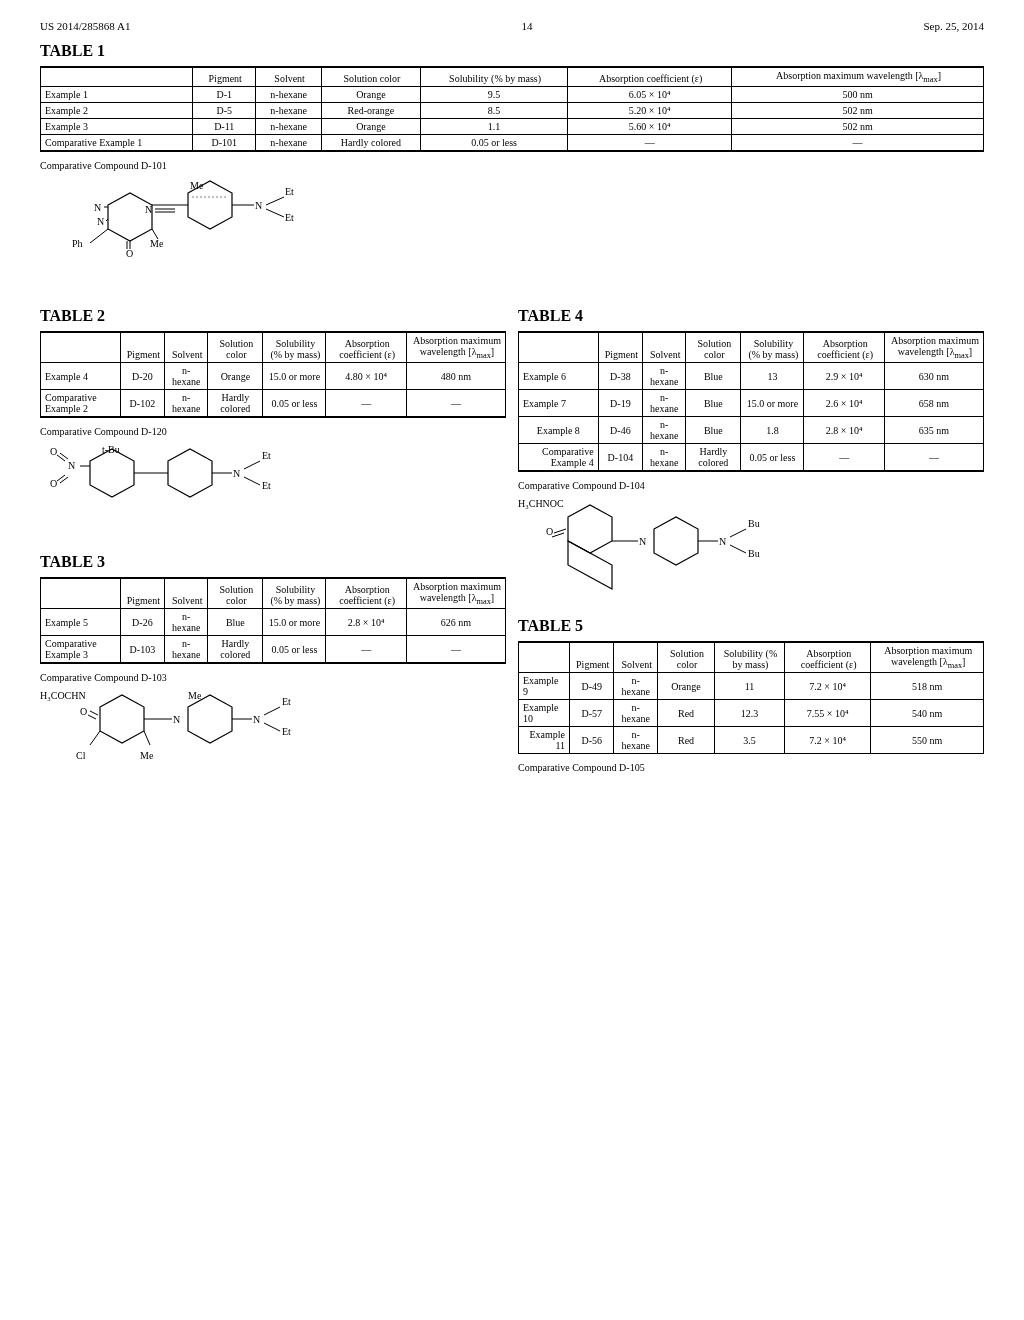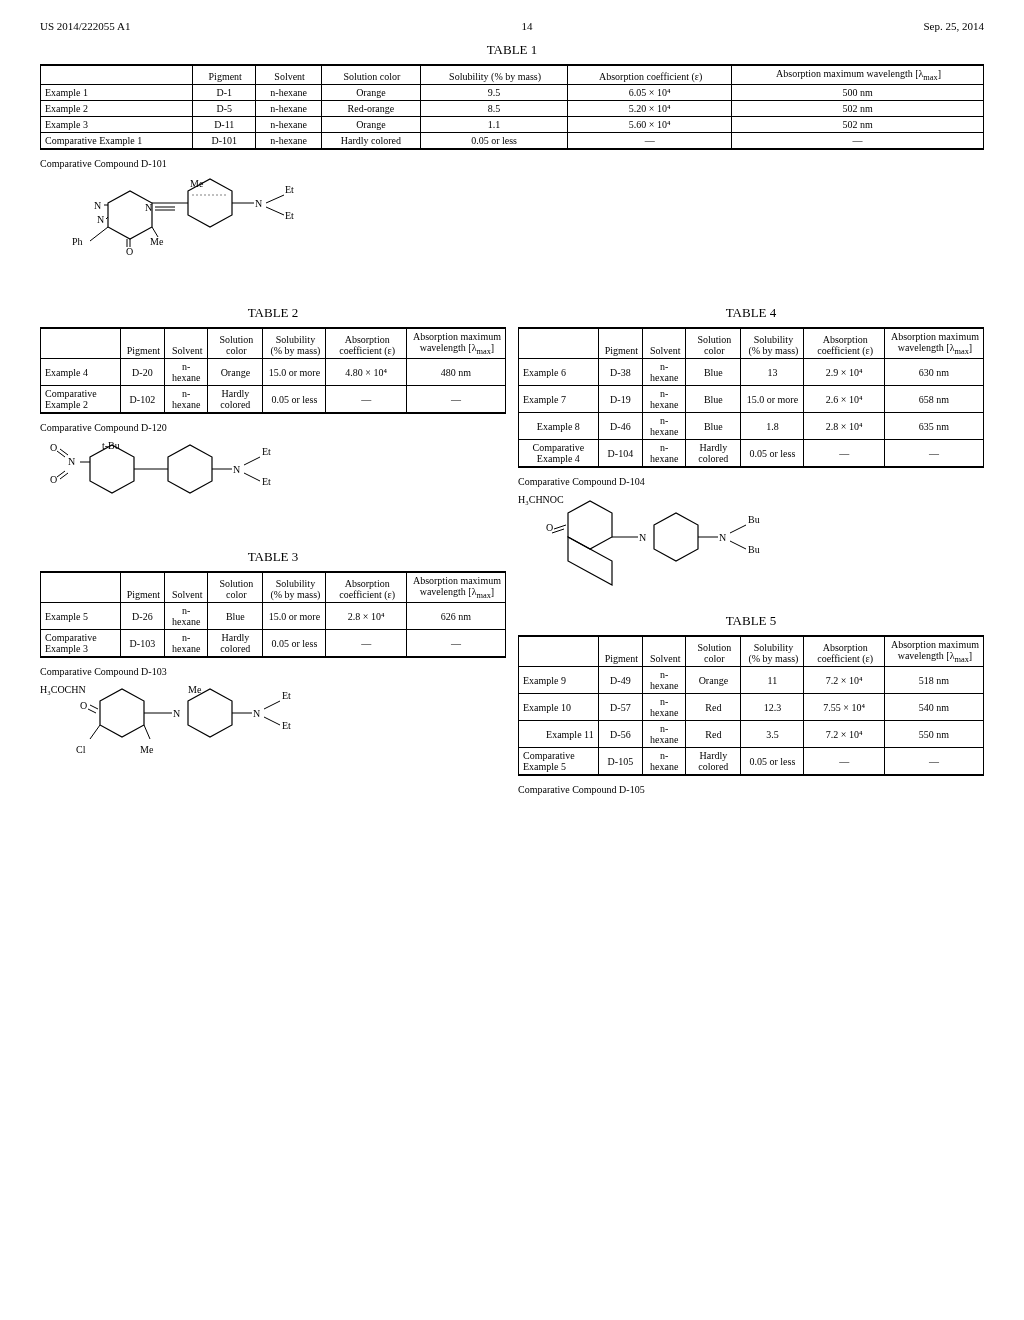--- a/index.html
+++ b/index.html
@@ -13,24 +13,23 @@
       padding: 20px 40px;
     }
     .page-header {
       display: flex;
       justify-content: space-between;
       align-items: flex-start;
       margin-bottom: 8px;
     }
 
     .section-title {
-      text-align: center;
-      font-weight: normal;
+      font-weight: bold;
       margin: 10px 0 6px 0;
-      font-size: 13px;
+      font-size: 16px;
     }
 
     table {
       border-collapse: collapse;
       width: 100%;
       font-size: 10px;
     }
     th, td {
       border: 1px solid #000;
       padding: 2px 4px;
@@ -66,21 +65,21 @@
 
     svg text { font-family: 'Times New Roman', Times, serif; }
 
     .table-wrapper { margin-bottom: 8px; }
     .header-row { border-top: 2px solid #000; border-bottom: 1px solid #000; }
   </style>
 </head>
 <body>
 
 <div class="page-header">
-  <span>US 2014/222055 A1</span>
+  <span>US 2014/285868 A1</span>
   <span>14</span>
   <span>Sep. 25, 2014</span>
 </div>
 
 <div class="table-wrapper">
   <div class="section-title">TABLE 1</div>
   <table>
     <thead>
       <tr class="header-row">
         <th></th>
@@ -355,21 +354,21 @@
             <tr>
               <td style="text-align: center;">Example 8</td>
               <td>D-46</td>
               <td>n-hexane</td>
               <td>Blue</td>
               <td>1.8</td>
               <td>2.8 × 10⁴</td>
               <td>635 nm</td>
             </tr>
             <tr style="border-bottom: 2px solid rgb(0, 0, 0);">
-              <td style="text-align: center;">Comparative Example 4</td>
+              <td style="text-align: right;">Comparative Example 4</td>
               <td>D-104</td>
               <td>n-hexane</td>
               <td>Hardly colored</td>
               <td>0.05 or less</td>
               <td>—</td>
               <td>—</td>
             </tr>
           </tbody>
       </table>
     </div>
@@ -435,28 +434,19 @@
             </tr>
             <tr>
               <td style="text-align: right;">Example 11</td>
               <td>D-56</td>
               <td>n-hexane</td>
               <td>Red</td>
               <td>3.5</td>
               <td>7.2 × 10⁴</td>
               <td>550 nm</td>
             </tr>
-            <tr style="border-bottom: 2px solid rgb(0, 0, 0);">
-              <td style="text-align: left;">Comparative Example 5</td>
-              <td>D-105</td>
-              <td>n-hexane</td>
-              <td>Hardly colored</td>
-              <td>0.05 or less</td>
-              <td>—</td>
-              <td>—</td>
-            </tr>
           </tbody>
       </table>
     </div>
 
     <div class="compound-label">Comparative Compound D-105</div>
   </div>
 </div>
 
 </body></html>

